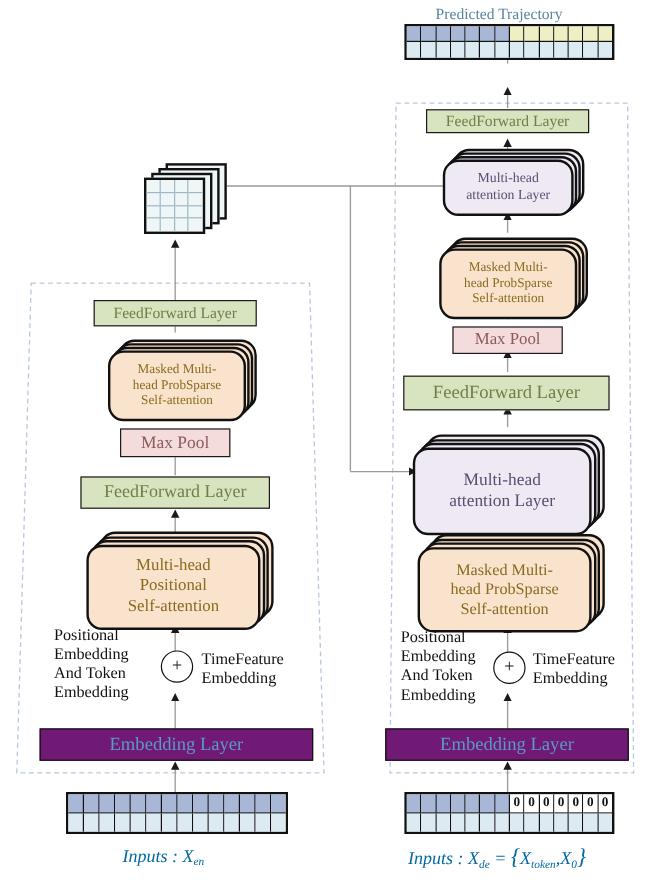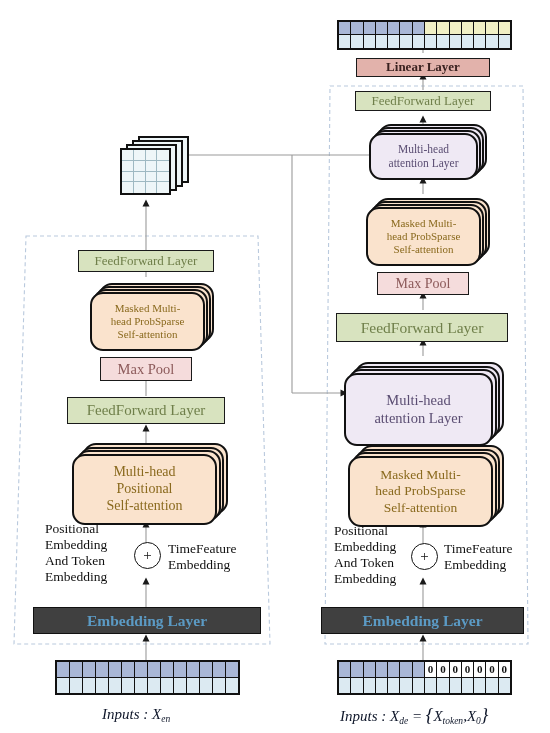--- a/index.html
+++ b/index.html
@@ -12,21 +12,21 @@
   
   .box{
     position:absolute;box-sizing:border-box;
     display:flex;align-items:center;justify-content:center;
     text-align:center;border:1.6px solid #1a1a1a;
     line-height:1.12;
   }
   .box-ff{background:#d8e3bf;color:#6f7f4a;border-color:#1a1a1a;}
   .box-pool{background:#f5dcdc;color:#8c5a5a;}
   .box-linear{background:#e2b2ab;color:#3a2220;font-weight:bold;}
-  .box-embed{background:#404040;color:#5b9ac4;border:1.8px solid #111;font-weight:bold;}
+  .box-embed{background:#701a75;color:#5b9ac4;border:1.8px solid #111;}
 
   
   .stack{position:absolute;}
   .stack .layer{
     position:absolute;box-sizing:border-box;
     border:2px solid #111;border-radius:13px;
   }
   .stack .front{
     position:absolute;left:0;top:0;box-sizing:border-box;
     border:2.2px solid #111;border-radius:13px;
@@ -45,21 +45,21 @@
       display:flex;align-items:center;justify-content:center;
       font-size:8px;color:#111;font-family:"Liberation Serif",serif;}
   .strip .cell:last-child{border-right:none;}
   .strip .row.top .cell{border-bottom:1.6px solid #111;}
 
   
   .txt{position:absolute;color:#111;}
   .label-fm{font-size:16px;color:#2c2c58;}
   .label-pt{font-size:13px;color:#59869f;}
   .small-serif{font-size:13.5px;line-height:1.18;color:#111;}
-  .caption{font-style:italic;font-size:15px;color:#0f172a;}
+  .caption{font-style:italic;font-size:15px;color:#0369a1;}
   .sub{font-size:9.5px;font-style:italic;vertical-align:-3px;}
   .sub0{font-size:9.5px;vertical-align:-3px;}
 
   
   .pluscircle{position:absolute;width:25px;height:25px;border:1.6px solid #111;border-radius:50%;
       display:flex;align-items:center;justify-content:center;font-size:15px;color:#111;background:#fff;}
 
   
   .fmap{position:absolute;}
   .fmap .sheet{position:absolute;border:2px solid #111;background:#eef6f8;box-sizing:border-box;}
@@ -114,20 +114,21 @@
       <line x1="423" y1="356" x2="423" y2="342" marker-end="url(#ah)"></line>
       <line x1="423" y1="310" x2="423" y2="295" marker-end="url(#ah)"></line>
       <line x1="423" y1="266" x2="423" y2="252" marker-end="url(#ah)"></line>
       <line x1="423" y1="194" x2="423" y2="180" marker-end="url(#ah)"></line>
       <line x1="423" y1="133" x2="423" y2="119" marker-end="url(#ah)"></line>
       <line x1="423" y1="90" x2="423" y2="76" marker-end="url(#ah)"></line>
       <line x1="423" y1="53" x2="423" y2="43" marker-end="url(#ah)"></line>
     </g>
   </svg>
 
+  <div class="txt label-pt" style="left:363px;top:4px;">Predicted Trajectory</div>
 
   <div class="strip" id="pred-strip" style="left:337px;top:20px;width:175px;height:30px;">
     <div class="row top">
         <div class="cell" style="background: rgb(169, 183, 214);"></div>
         <div class="cell" style="background: rgb(169, 183, 214);"></div>
         <div class="cell" style="background: rgb(169, 183, 214);"></div>
         <div class="cell" style="background: rgb(169, 183, 214);"></div>
         <div class="cell" style="background: rgb(169, 183, 214);"></div>
         <div class="cell" style="background: rgb(169, 183, 214);"></div>
         <div class="cell" style="background: rgb(169, 183, 214);"></div>
@@ -150,23 +151,20 @@
         <div class="cell" style="background: rgb(220, 234, 242);"></div>
         <div class="cell" style="background: rgb(220, 234, 242);"></div>
         <div class="cell" style="background: rgb(220, 234, 242);"></div>
         <div class="cell" style="background: rgb(220, 234, 242);"></div>
         <div class="cell" style="background: rgb(220, 234, 242);"></div>
         <div class="cell" style="background: rgb(220, 234, 242);"></div>
         <div class="cell" style="background: rgb(220, 234, 242);"></div>
       </div>
   </div>
 
-  <div class="box box-linear" style="left:356px;top:58px;width:134px;height:19px;font-size:13px;">
-    <span>Linear Layer</span>
-  </div>
 
   <div class="box box-ff" style="left:355px;top:91px;width:136px;height:20px;font-size:13px;">
     <span>FeedForward Layer</span>
   </div>
 
   <div class="stack attn" style="left:369px;top:124px;width:118px;height:56px;">
     <div class="layer" style="left:9px;top:0px;width:109px;height:48px;"></div>
     <div class="layer" style="left:6px;top:3px;width:109px;height:48px;"></div>
     <div class="layer" style="left:3px;top:6px;width:109px;height:48px;"></div>
     <div class="front" style="left:0px;top:9px;width:109px;height:47px;font-size:11.5px;">

